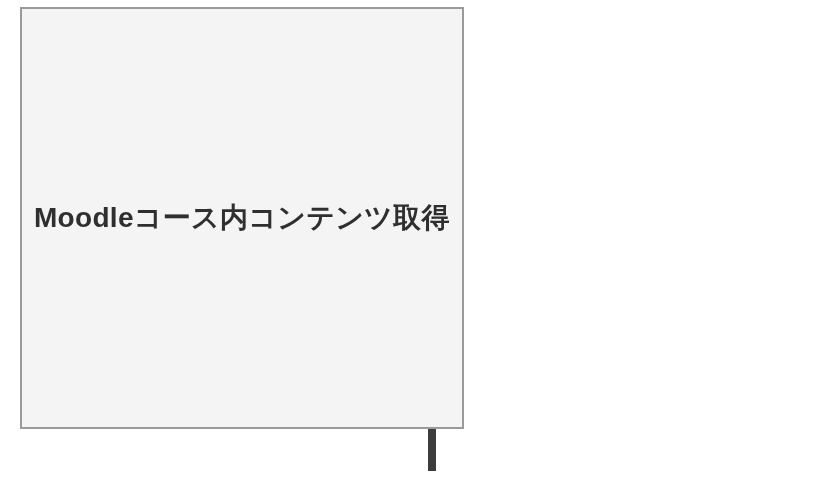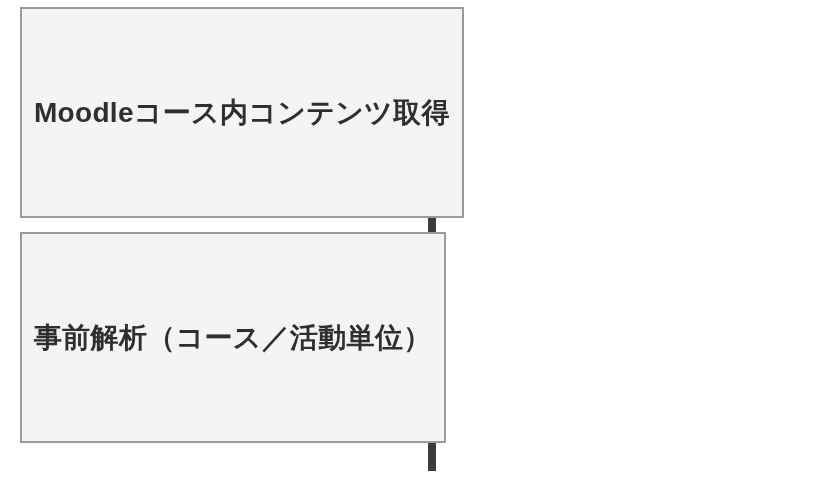--- a/index.html
+++ b/index.html
@@ -83,23 +83,20 @@
   <div class="flow-stack">
 
     <div class="flow-node">
       <span class="flow-node-label">Moodleコース内コンテンツ取得</span>
     </div>
 
     <div class="flow-connector">
       <div class="flow-connector-bar"></div>
     </div>
 
-    <div class="flow-node">
-      <span class="flow-node-label">事前解析（コース／活動単位）</span>
-    </div>
 
     <div class="flow-connector">
       <div class="flow-connector-bar"></div>
     </div>
 
 
     <div class="flow-connector">
       <div class="flow-connector-bar"></div>
     </div>
 

